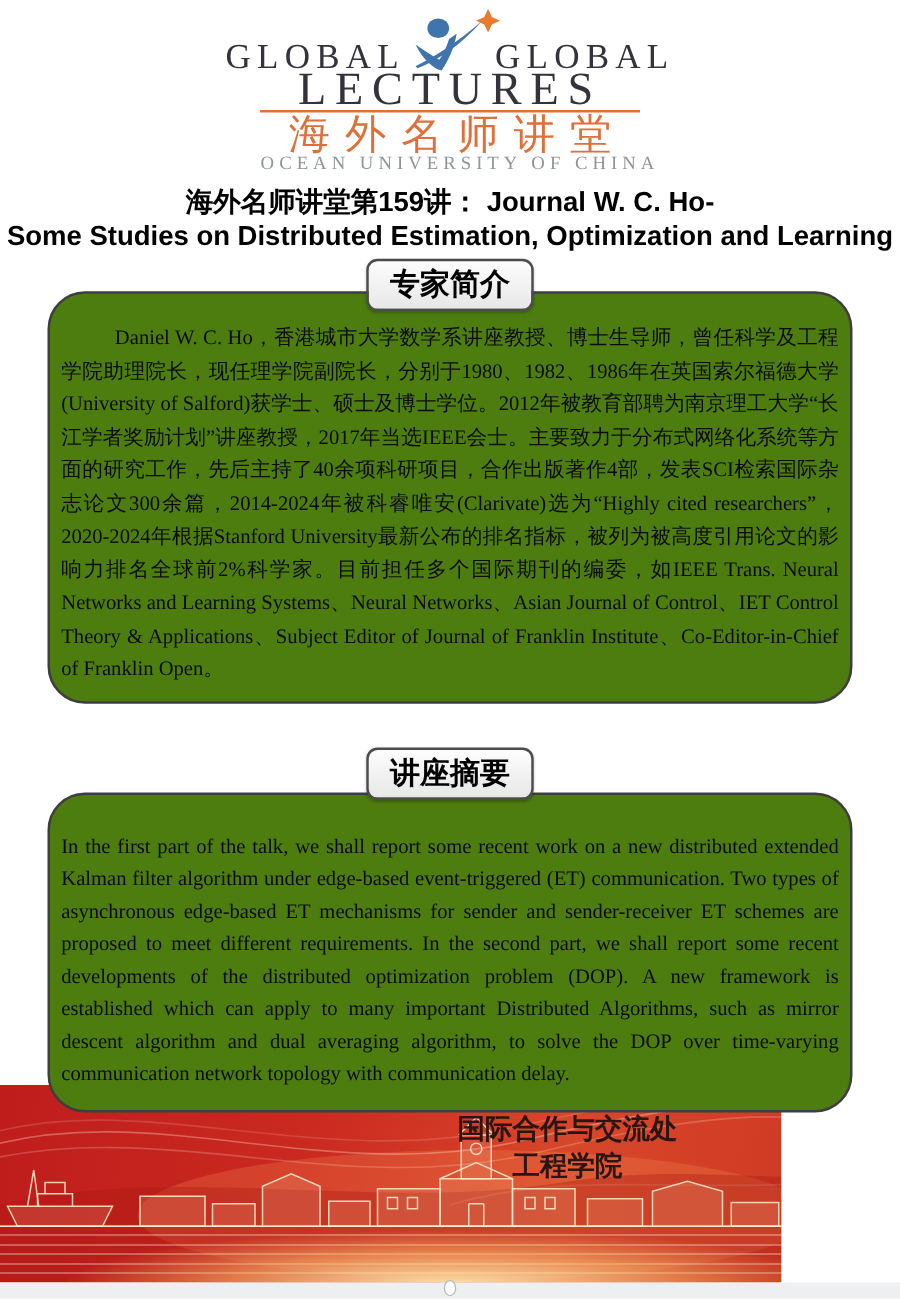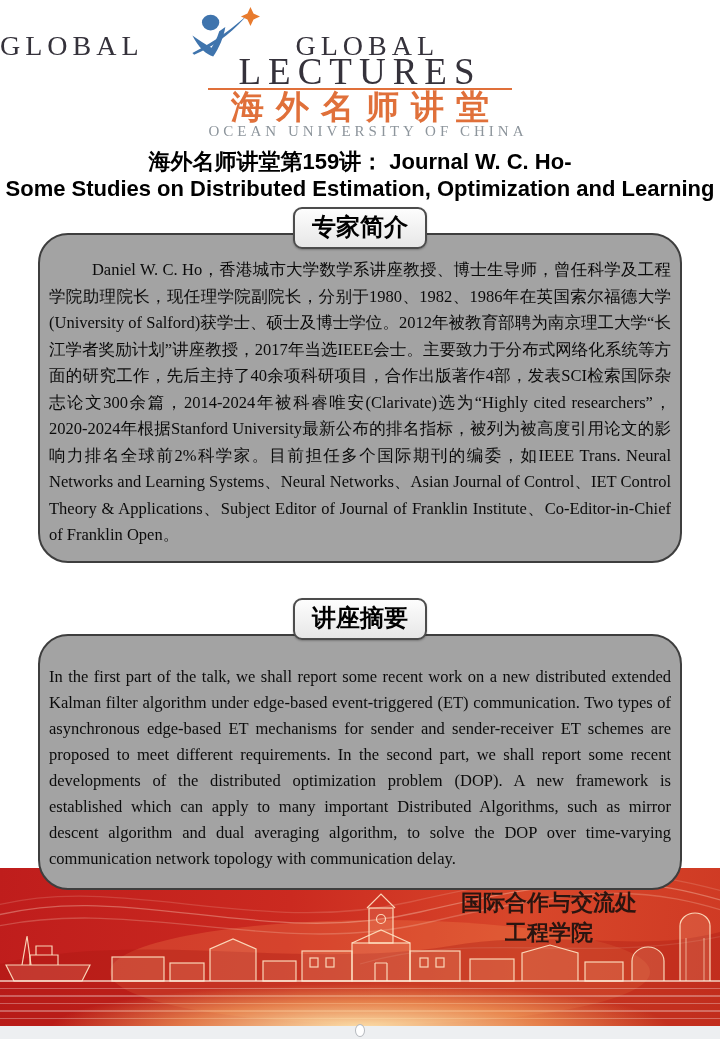--- a/index.html
+++ b/index.html
@@ -1,62 +1,62 @@
 <!DOCTYPE html>
 <html><head>
 <meta charset="utf-8">
 <style>
   * { margin:0; padding:0; box-sizing:border-box; }
   html,body { width:720px; height:1039px; background:#ffffff; overflow:hidden;
               font-family:"Liberation Sans", sans-serif; position:relative; }
 
   
   .logo { text-align:center; padding-top:4px; }
-  .logo-row1 { display:flex; align-items:flex-end; height:54px;gap:40px; }
+  .logo-row1 { display:flex; justify-content:center; align-items:flex-end; height:54px; }
   .logo-row1 .word { font-family:"Liberation Serif", serif; font-size:28px; letter-spacing:5px;
                      color:#35323b; line-height:24px; }
   .vision-figure { width:78px; height:54px; margin:0 -4px -2px -2px; flex:0 0 auto; }
   .logo-lectures { font-family:"Liberation Serif", serif; font-size:37px; letter-spacing:7px;
                    color:#35323b; line-height:30px; margin-top:-1px; }
   .logo-underline { width:304px; height:2px; background:#e0703a; margin:1px auto 1px; }
-  .logo-cn { font-size:33px; font-weight:bold; color:#e0703a; letter-spacing:12px;
+  .logo-cn { font-size:33px; font-weight:normal; color:#e0703a; letter-spacing:12px;
              line-height:32px; margin-left:12px; }
   .logo-univ { font-family:"Liberation Serif", serif; font-size:15px; letter-spacing:4px;
                color:#8d959c; line-height:15px; margin-top:1px;padding-left:16px; }
 
   
   .page-title { margin-top:9px; text-align:center; font-size:22px; font-weight:bold;
                 color:#000; line-height:27px; }
 
   
   .tag-wrap { text-align:center; position:relative; z-index:2; }
   .tag { display:inline-block; border:2px solid #4c4c4c; border-radius:9px;
          background:linear-gradient(#fdfdfd,#e7e7e7); padding:2px 17px 4px;
          font-size:24px; font-weight:bold; color:#000;
          box-shadow:0 1px 2px rgba(0,0,0,.25); }
   .tag-wrap.expert   { margin-top:5px;  margin-bottom:-16px; }
   .tag-wrap.abstract { margin-top:35px; margin-bottom:-6px; }
 
   
   .bigbox { width:644px; margin:0 auto; border:2px solid #3e3e3e; border-radius:30px;
-            background:#a3a3a3; position:relative; z-index:1; }
+            background:#4d7c0f; position:relative; z-index:1; }
   .bigbox.expert   { padding:22px 9px 12px; }
   .bigbox.abstract { padding:28px 9px 16px; }
   .bigbox p { font-family:"Liberation Serif", serif; font-size:16.5px; color:#0b0b0b;
               line-height:26.5px; text-align:justify; }
   .bigbox.expert p { text-indent:2.6em; }
   .bigbox.abstract p { line-height:26px; }
 
   
   .schedule { display:flex; align-items:flex-start; margin-top:26px; padding-left:36px; gap:38px; }
   .schedule .tag { padding:5px 27px 7px; }
   .sched-text { font-size:21px; font-weight:bold; color:#000; line-height:28px; padding-top:2px; }
 
   
-  .banner { position:absolute; left:0; top:868px; width:720px; height:158px; overflow:hidden;
+  .banner { position:absolute; left:0; top:868px; width:625px; height:158px; overflow:hidden;
             background:linear-gradient(95deg,#bf1d1c 0%,#cb2a20 40%,#d8472a 72%,#cf3a24 100%); }
   .banner svg { position:absolute; left:0; top:0; width:720px; height:158px; }
   .banner-stripes { position:absolute; left:0; bottom:0; width:720px; height:46px;
       background:repeating-linear-gradient(to bottom, rgba(255,255,255,.30) 0 1.5px, rgba(255,255,255,0) 1.5px 7.6px); }
   .banner-glow { position:absolute; left:0; bottom:0; width:720px; height:60px;
       background:radial-gradient(ellipse 430px 62px at 50% 104%, rgba(255,236,180,.95) 0%,
                  rgba(255,190,110,.55) 42%, rgba(255,160,80,0) 72%); }
   .banner-org { position:absolute; right:56px; top:20px; width:230px; text-align:center;
                 font-size:22px; font-weight:bold; color:#2b1510; line-height:30px; }
 

